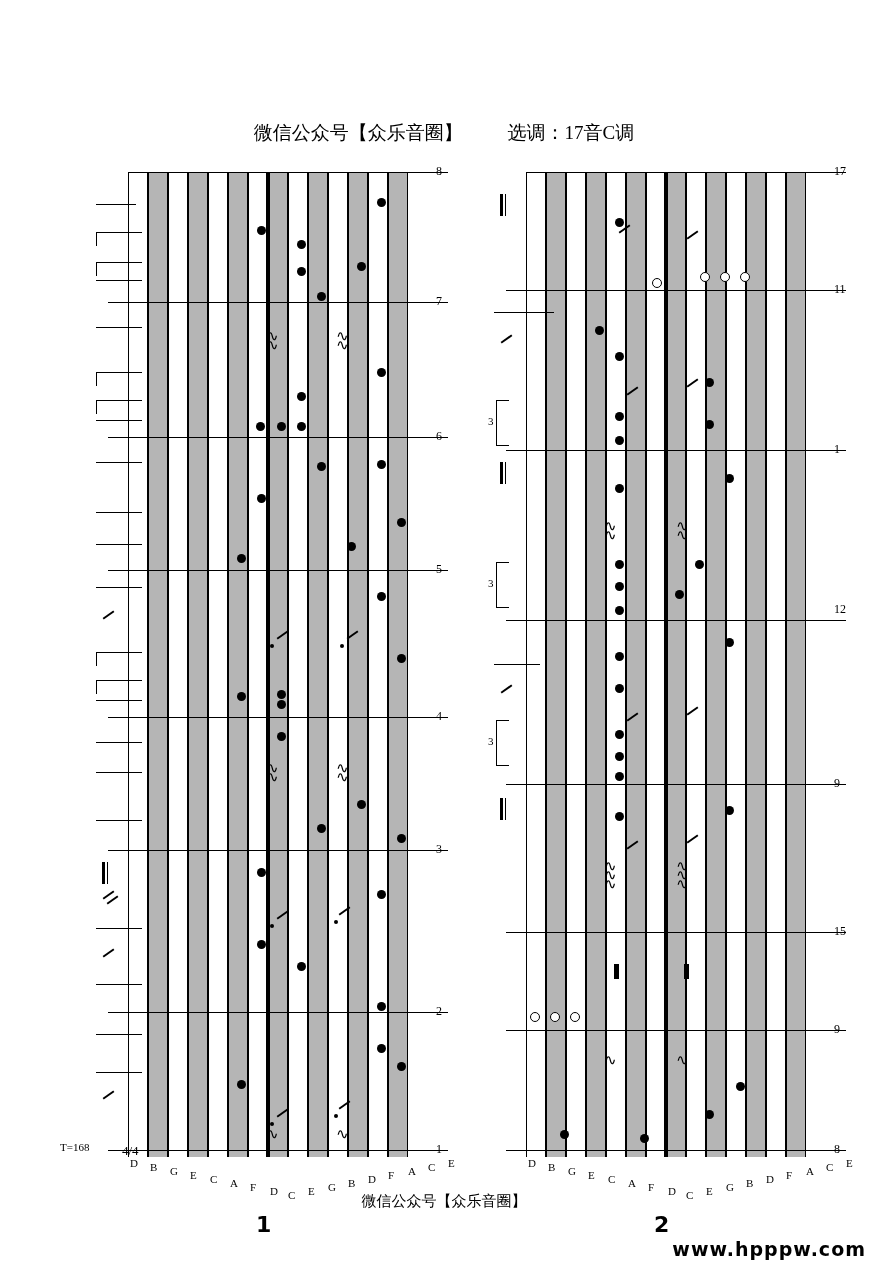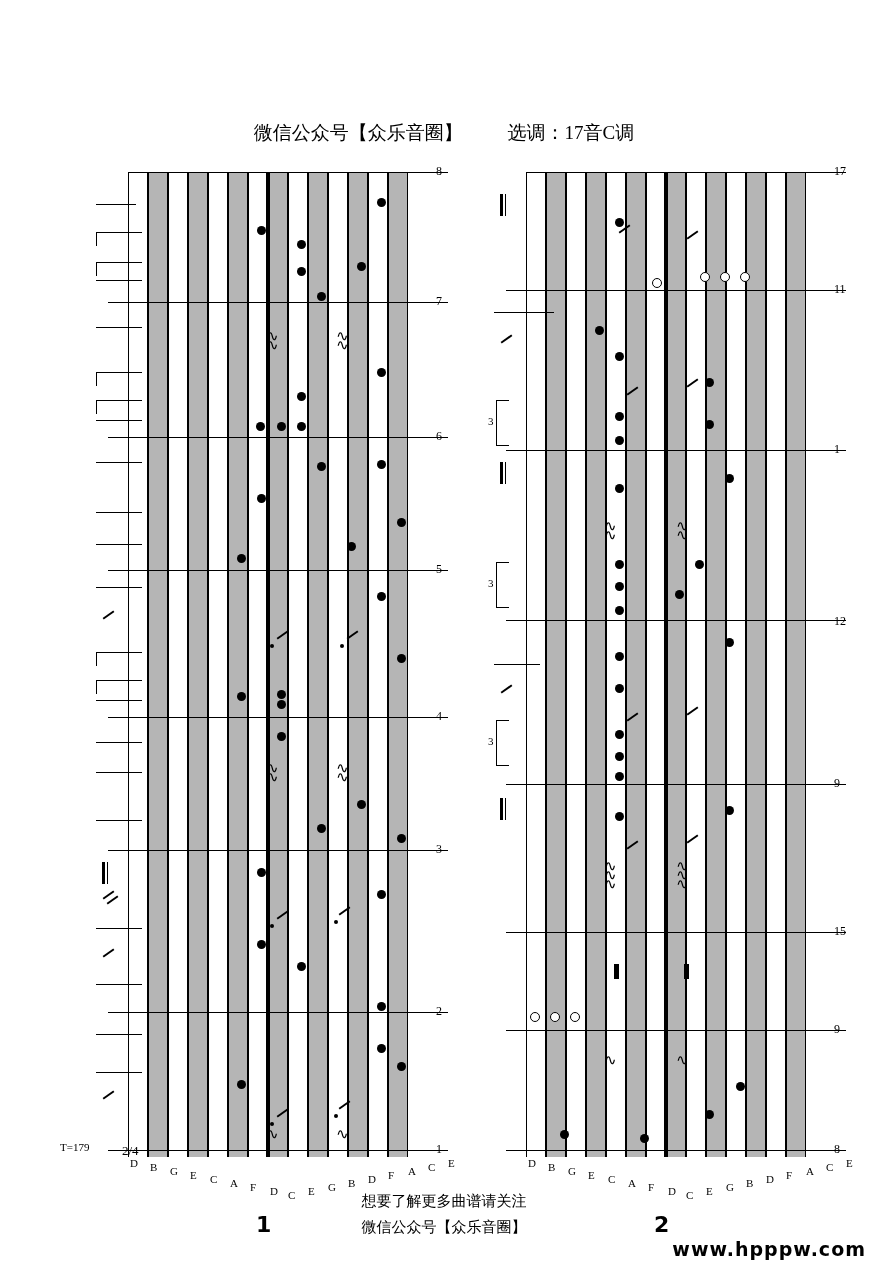--- a/index.html
+++ b/index.html
@@ -267,21 +267,21 @@
     <div class="hline" style="left:40px;top:0px;width:320px;"></div>
     <div class="hnum" style="left:348px;top:-8px;">17</div>
 
     <div class="hline" style="left:20px;top:118px;width:340px;"></div>
     <div class="hnum" style="left:348px;top:110px;">11</div>
 
     <div class="hline" style="left:20px;top:278px;width:340px;"></div>
     <div class="hnum" style="left:348px;top:270px;">1</div>
 
     <div class="hline" style="left:20px;top:448px;width:340px;"></div>
-    <div class="hnum" style="left:348px;top:442px;">12</div>
+    <div class="hnum" style="left:348px;top:430px;">12</div>
 
     <div class="hline" style="left:20px;top:612px;width:340px;"></div>
     <div class="hnum" style="left:348px;top:604px;">9</div>
 
     <div class="hline" style="left:20px;top:760px;width:340px;"></div>
     <div class="hnum" style="left:348px;top:752px;">15</div>
 
     <div class="hline" style="left:20px;top:858px;width:340px;"></div>
     <div class="hnum" style="left:348px;top:850px;">9</div>
 
@@ -378,23 +378,22 @@
       <div class="key" style="left:240px;top:22px;">D</div>
       <div class="key" style="left:260px;top:18px;">F</div>
       <div class="key" style="left:280px;top:14px;">A</div>
       <div class="key" style="left:300px;top:10px;">C</div>
       <div class="key" style="left:320px;top:6px;">E</div>
     </div>
 
     <div class="sysnum" style="left:168px;top:1040px;">2</div>
   </div>
 
-  <div class="tempo">T=179</div>
-  <div class="meter">2/4</div>
+  <div class="tempo">T=168</div>
+  <div class="meter">4/4</div>
 
   <div class="footer">
-    <div>想要了解更多曲谱请关注</div>
     <div>微信公众号【众乐音圈】</div>
   </div>
 
   <div class="watermark">www.hpppw.com</div>
 
 </div>
 
 </body></html>

